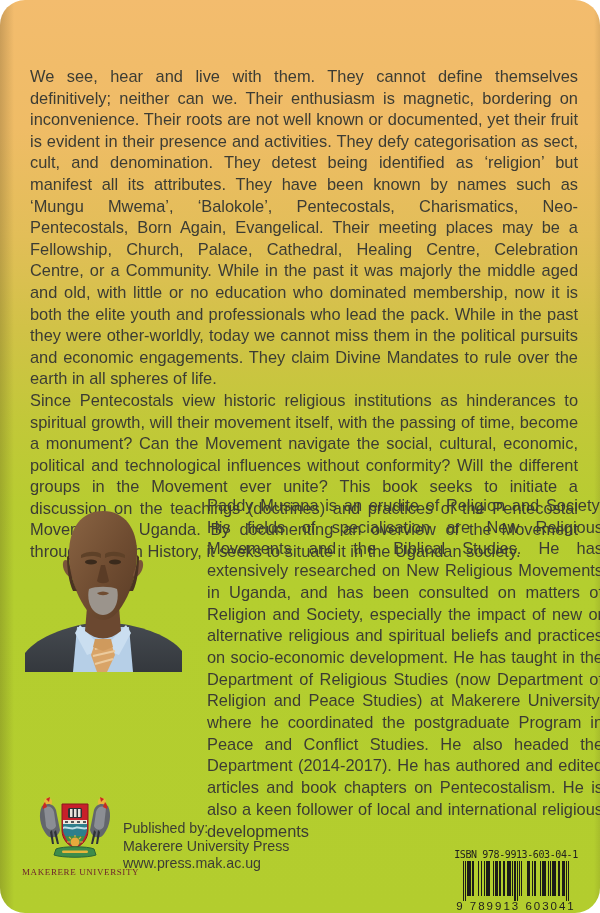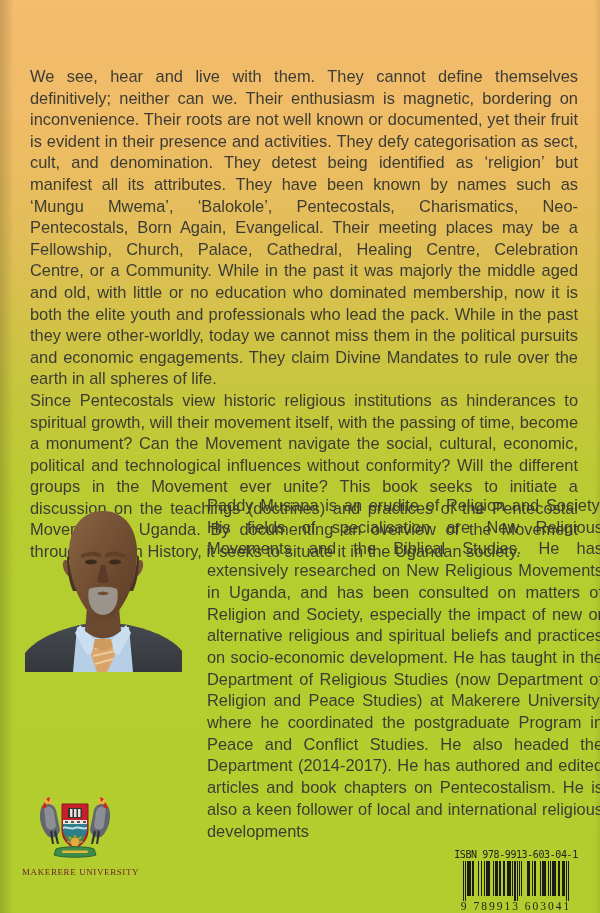--- a/index.html
+++ b/index.html
@@ -14,20 +14,21 @@
     background: linear-gradient(180deg,
       #f3bc6e 0%,
       #efbc66 14%,
       #e2be58 26%,
       #d1c247 36%,
       #c2c839 46%,
       #b8cc31 55%,
       #b4ce2f 64%,
       #b3cd2e 100%);
     color: #3c3c34;
+    border-radius: 25px;
   }
 
   
   .edge-left {
     position: absolute; left: 0; top: 0; width: 14px; height: 100%;
     background: linear-gradient(90deg, rgba(60,48,20,0.22), rgba(60,48,20,0.0));
     pointer-events: none;
   }
   .edge-right {
     position: absolute; right: 0; top: 0; width: 6px; height: 100%;
@@ -92,21 +93,21 @@
   }
   .isbn-label {
     font-family: "DejaVu Sans Mono", monospace;
     font-size: 10px;
     letter-spacing: -0.4px;
     white-space: nowrap;
     margin-bottom: 1px;
   }
   .barcode-svg { display: block; margin: 0 auto; }
   .isbn-number {
-    font-family: Liberation Serif, serif;
+    font-family: Liberation Sans, sans-serif;
     font-size: 11.5px;
     letter-spacing: 2px;
     white-space: nowrap;
     margin-top: -1px;
   }
 </style>
 </head>
 <body>
 
 <div class="cover">
@@ -204,20 +205,25 @@
       </g>
 
       <g>
         <path d="M24,53 C30,50 56,50 62,53 L64,59 C56,62 30,62 22,59 Z" fill="#3e8c4a" stroke="#2c6636" stroke-width="1"></path>
         <rect x="30" y="54.5" width="26" height="2.5" rx="1.2" fill="#e8b63c"></rect>
       </g>
     </svg>
     <div class="logo-name">MAKERERE UNIVERSITY</div>
   </div>
 
+  <div class="publisher-block">
+    <div>Published by:</div>
+    <div>Makerere University Press</div>
+    <div>www.press.mak.ac.ug</div>
+  </div>
 
   <div class="barcode-block">
     <div class="isbn-label">ISBN 978-9913-603-04-1</div>
     <svg id="barcode" class="barcode-svg" width="106" height="40" viewBox="0 0 106 40" shape-rendering="crispEdges" xmlns="http://www.w3.org/2000/svg" aria-hidden="true">
         <rect x="0.00" y="0" width="1.17" height="40" fill="#1c1c18"></rect>
         <rect x="2.23" y="0" width="1.17" height="40" fill="#1c1c18"></rect>
         <rect x="4.46" y="0" width="1.17" height="35" fill="#1c1c18"></rect>
         <rect x="5.58" y="0" width="1.17" height="35" fill="#1c1c18"></rect>
         <rect x="6.69" y="0" width="1.17" height="35" fill="#1c1c18"></rect>
         <rect x="8.93" y="0" width="1.17" height="35" fill="#1c1c18"></rect>

